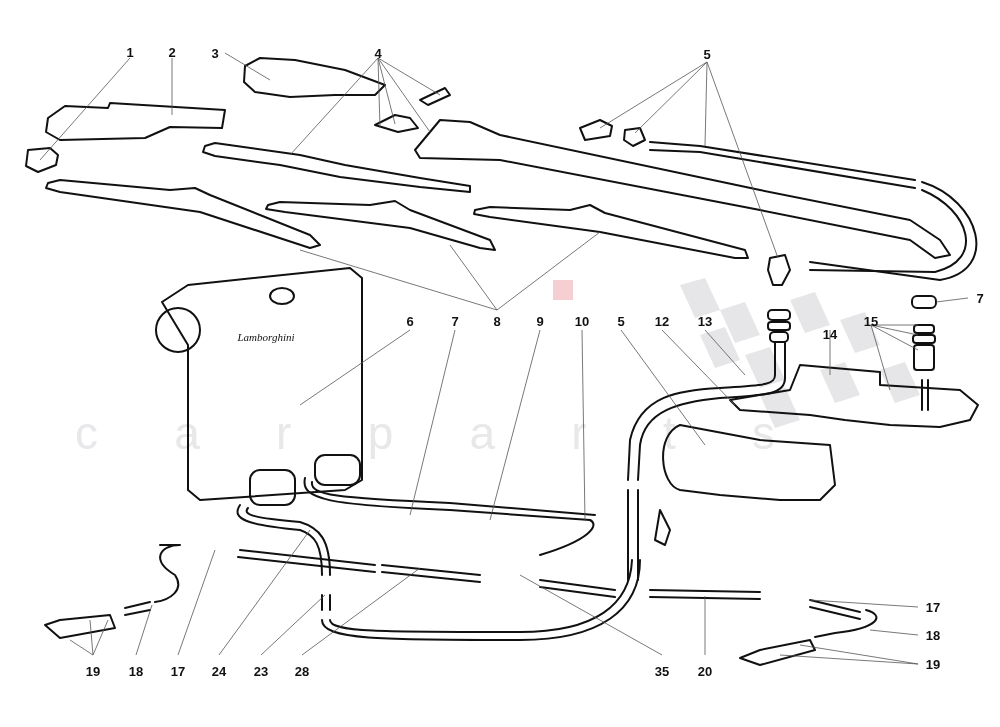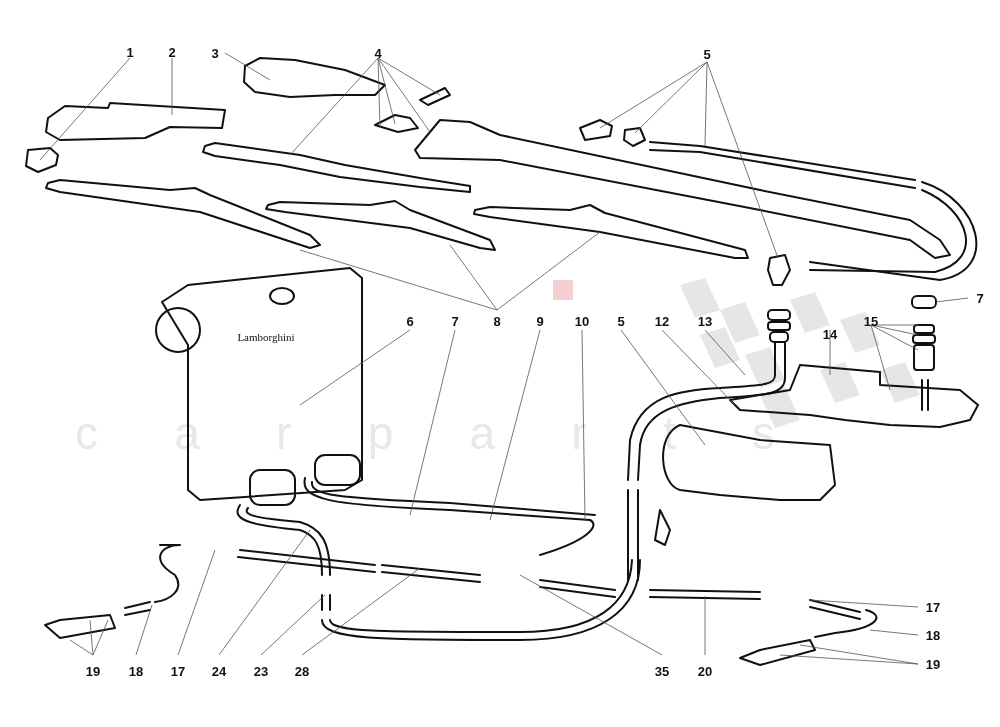--- a/index.html
+++ b/index.html
@@ -149,21 +149,21 @@
       <line x1="136" y1="655" x2="152" y2="605"></line>
       <line x1="178" y1="655" x2="215" y2="550"></line>
       <line x1="219" y1="655" x2="310" y2="530"></line>
       <line x1="261" y1="655" x2="325" y2="595"></line>
       <line x1="302" y1="655" x2="420" y2="568"></line>
       <line x1="662" y1="655" x2="520" y2="575"></line>
       <line x1="705" y1="655" x2="705" y2="596"></line>
     </g>
   </svg>
 
-  <span class="callout" style="left:266px;top:332px;font-family:'Liberation Serif',serif;font-weight:normal;font-size:11px;">Lamborghini</span>
+  <span class="callout" style="left:266px;top:332px;font-style:italic;font-family:'Liberation Serif',serif;font-weight:normal;font-size:11px;">Lamborghini</span>
 
   <span class="callout" style="left:130px;top:46px">1</span>
   <span class="callout" style="left:172px;top:46px">2</span>
   <span class="callout" style="left:215px;top:47px">3</span>
   <span class="callout" style="left:378px;top:47px">4</span>
   <span class="callout" style="left:707px;top:48px">5</span>
   <span class="callout" style="left:410px;top:315px">6</span>
   <span class="callout" style="left:455px;top:315px">7</span>
   <span class="callout" style="left:497px;top:315px">8</span>
   <span class="callout" style="left:540px;top:315px">9</span>

